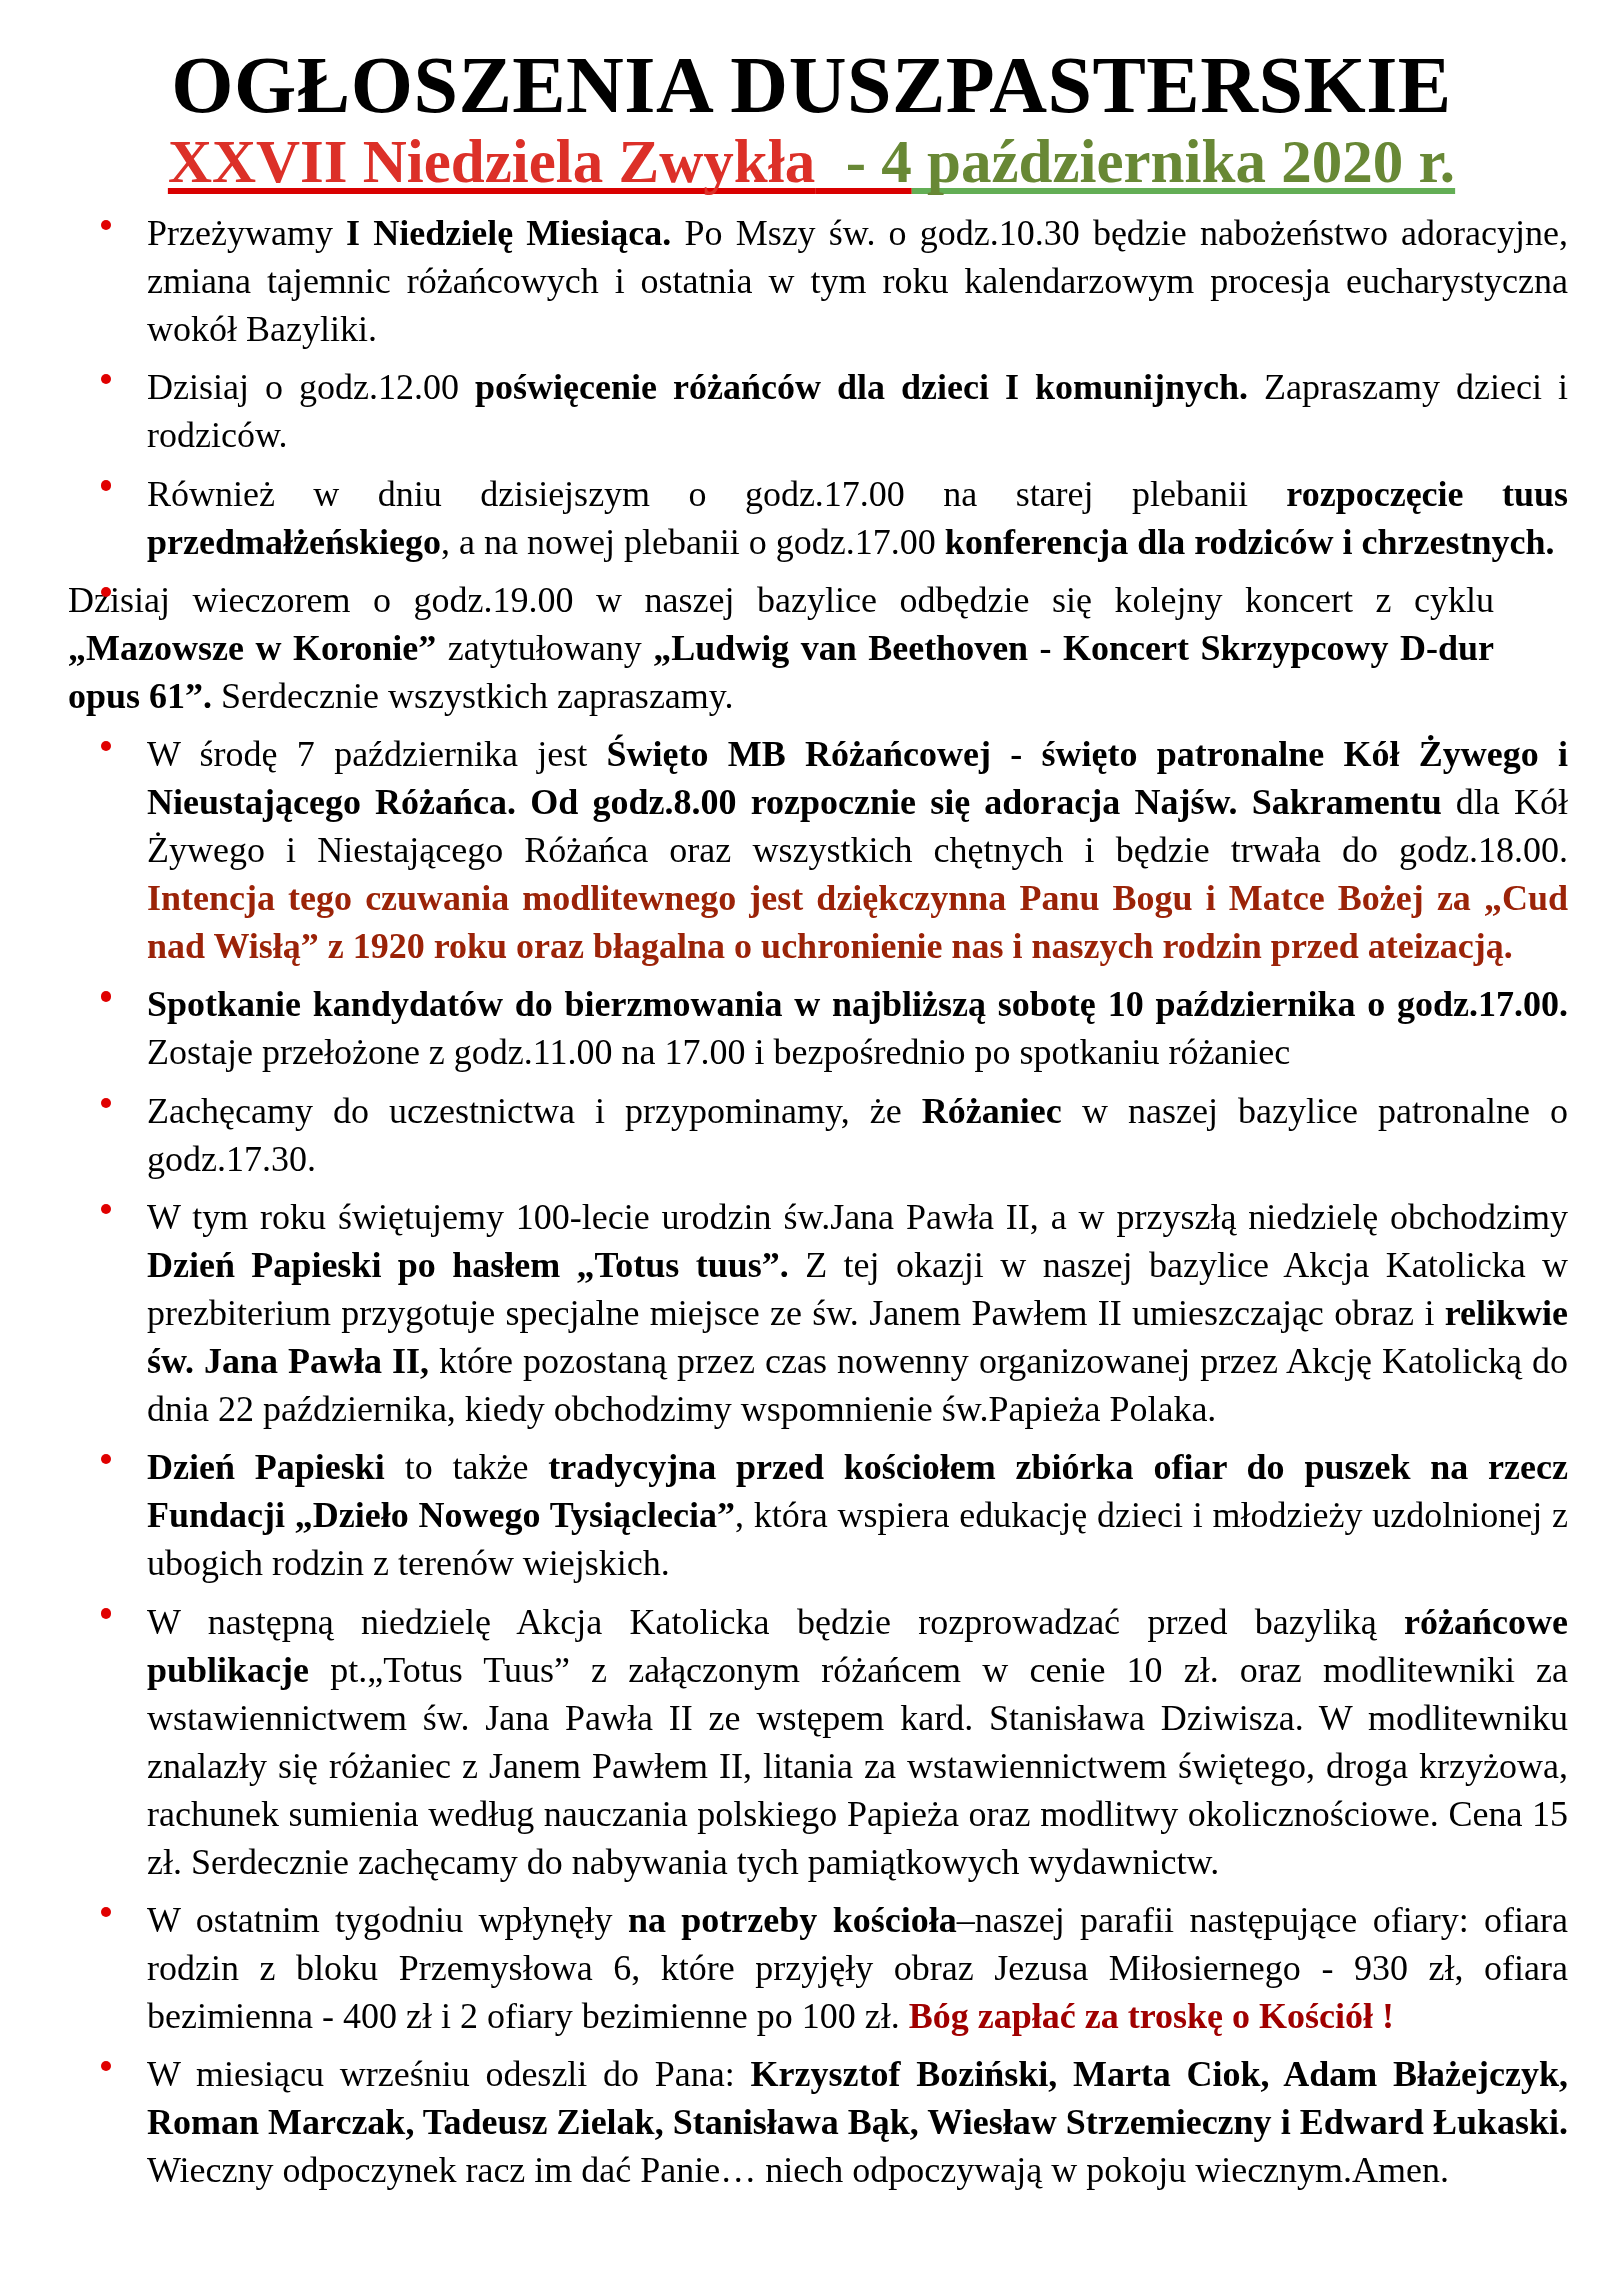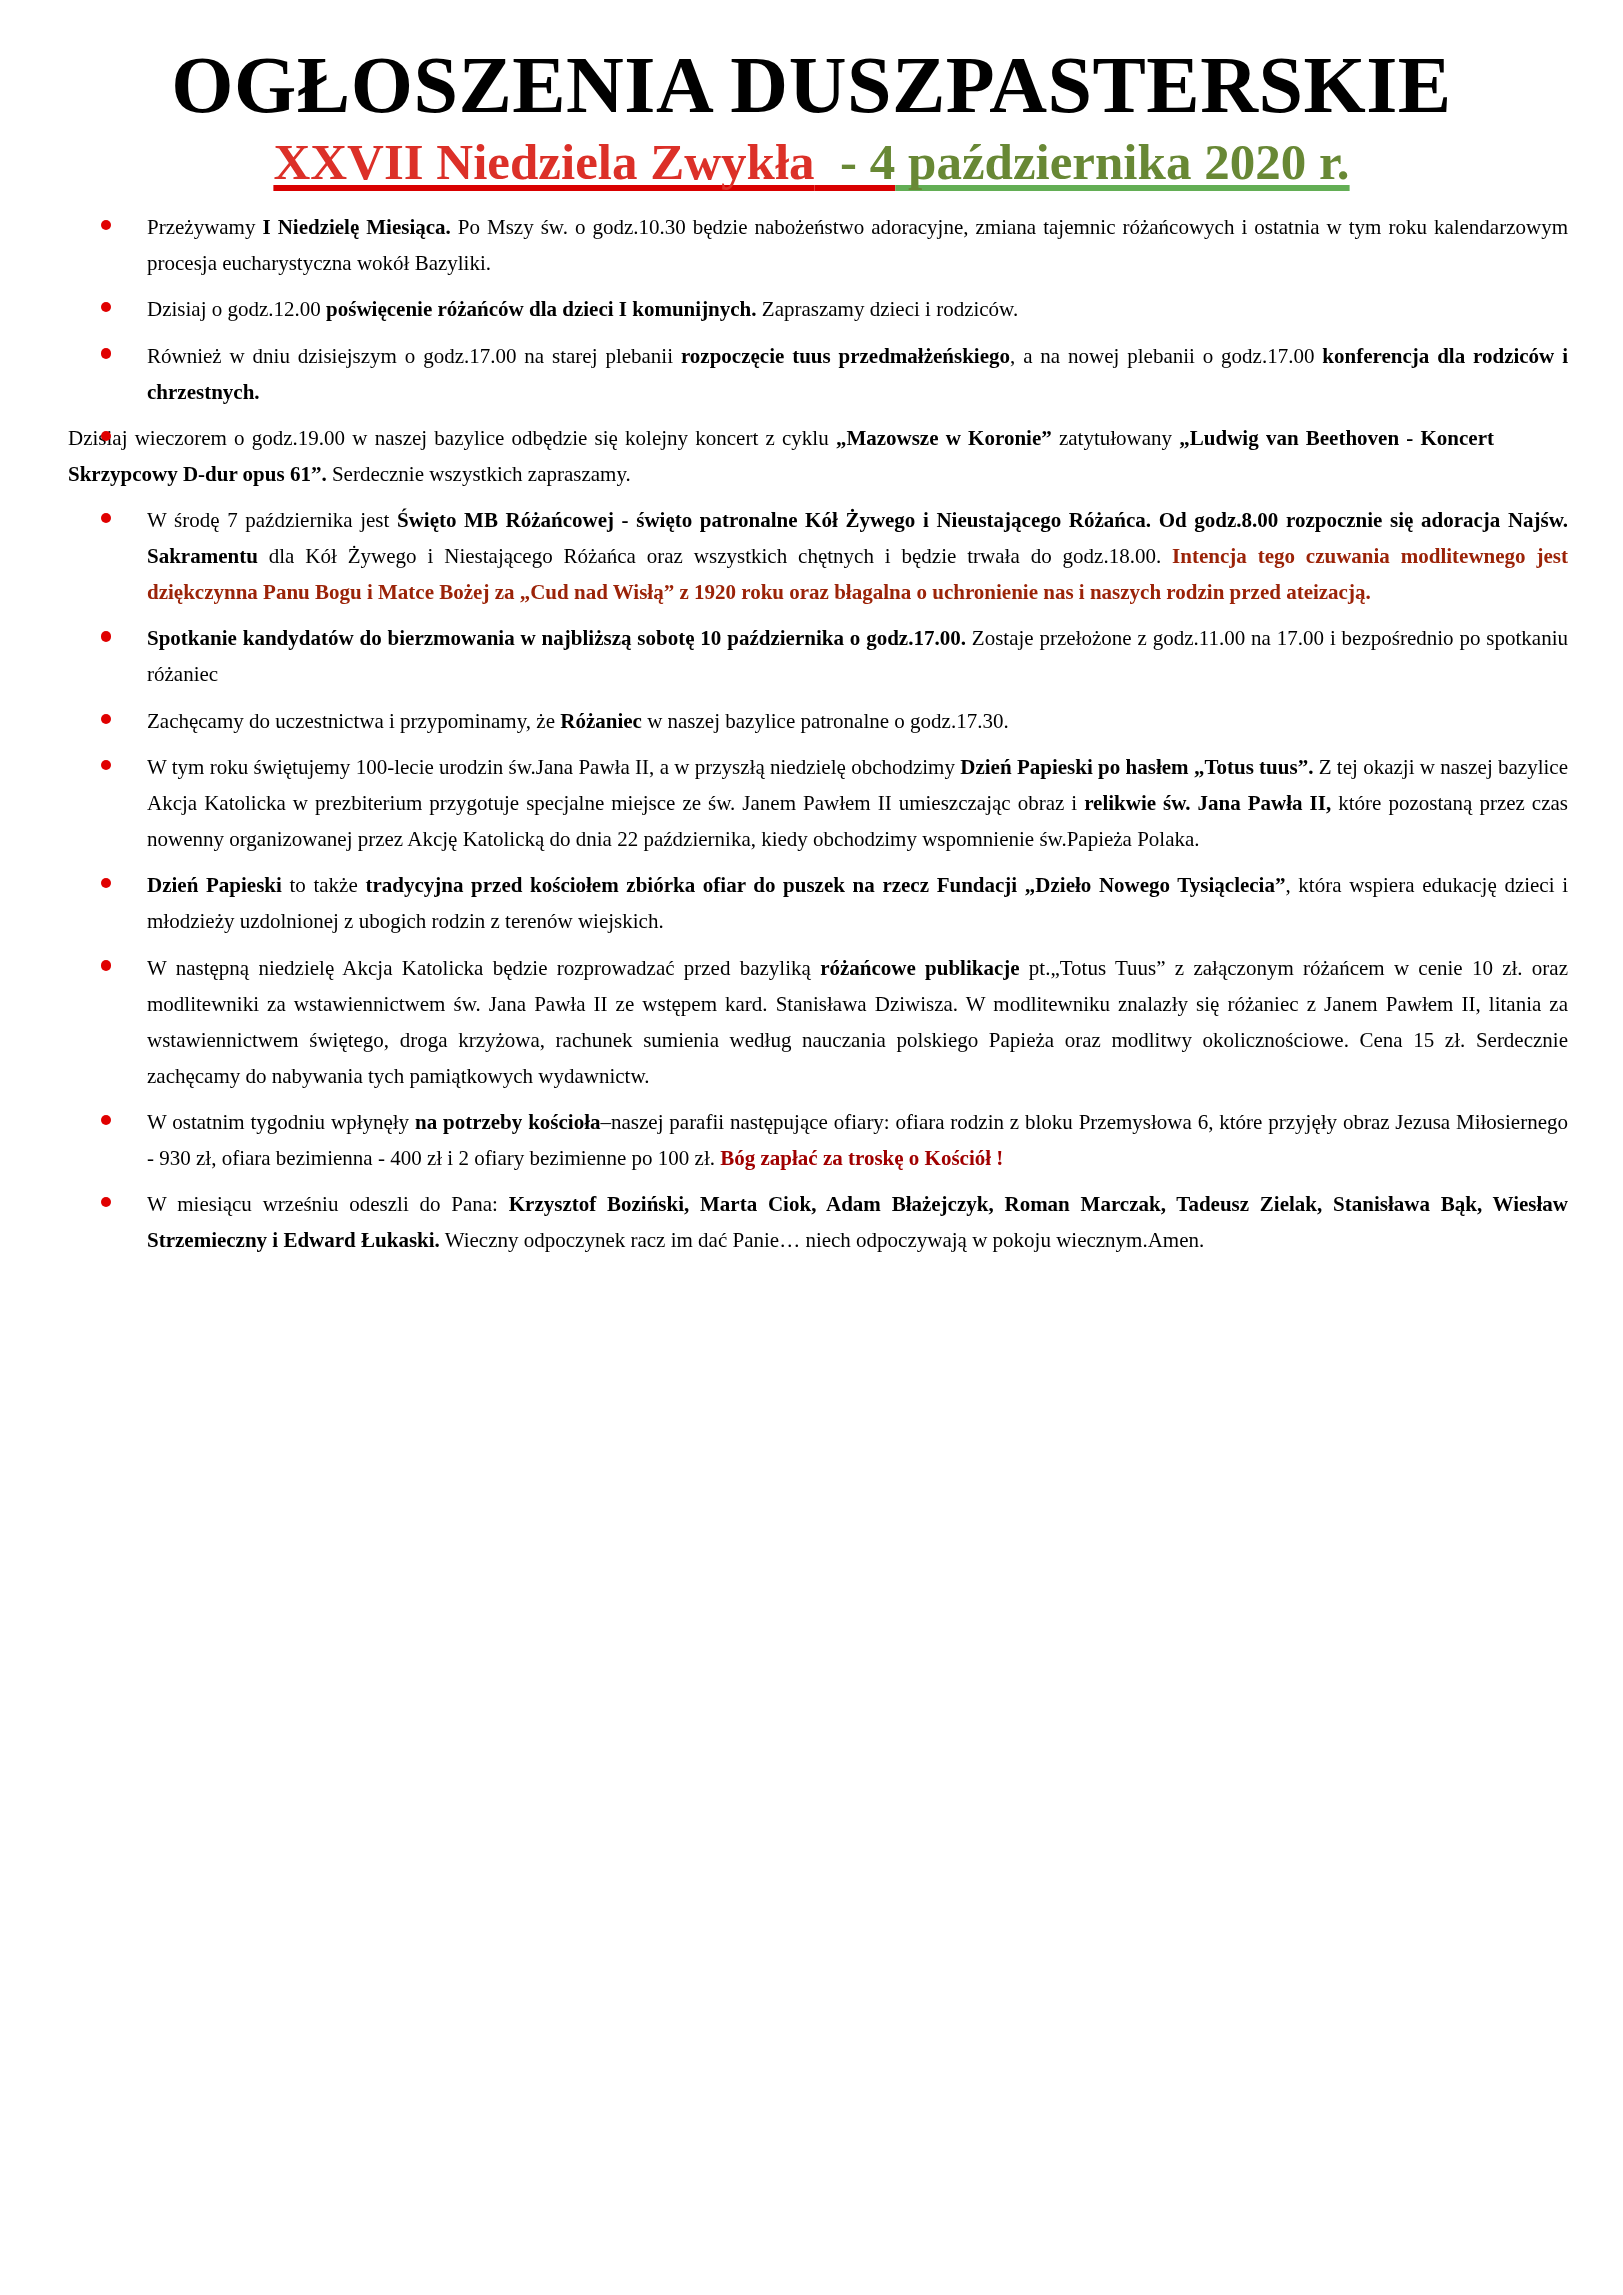--- a/index.html
+++ b/index.html
@@ -9,36 +9,36 @@
     color: #000000;
   }
   .page { position: absolute; left: 0; top: 6px; width: 1623px; height: 2295px; }
   .title {
     position: absolute; left: 0; top: 38px; width: 1623px; text-align: center;
     font-size: 80px; font-weight: bold; line-height: 83px; letter-spacing: 0.5px;
     color: #000;
   }
   .subtitle {
     position: absolute; left: 0; top: 124px; width: 1623px; text-align: center;
-    font-size: 51px; font-weight: bold; line-height: 64px; white-space: pre;
+    font-size: 61px; font-weight: bold; line-height: 64px; white-space: pre;
   }
   .subtitle span { text-decoration: underline; text-decoration-thickness: 6.4px; text-underline-offset: 5.9px; text-decoration-skip-ink: none; }
   .seg-red { color: #dc3028; text-decoration-color: #d90000 !important; }
   .seg-greenred { color: #688835; text-decoration-color: #d90000 !important; }
   .seg-green { color: #688835; text-decoration-color: #63ae55 !important; }
 
   .list { position: absolute; left: 0; top: 203px; width: 1623px; }
   .item { position: relative; margin-bottom: 10.3px; }
   .bullet {
     position: absolute; left: 101px; top: 10.8px; width: 10.3px; height: 10.3px;
     border-radius: 50%; background: #e00000;
   }
   .text {
     margin-left: 147px; width: 1421px;
-    font-size: 21px; line-height: 36px; text-align: justify;
+    font-size: 36px; line-height: 48px; text-align: justify;
   }
   .text.ind { margin-left: 68px; width: 1426px; }
   b { font-weight: bold; }
   .dred { color: #9b2308; font-weight: bold; }
   .red2 { color: #a00000; font-weight: bold; }
 </style>
 </head>
 <body>
 
 <div class="page">

